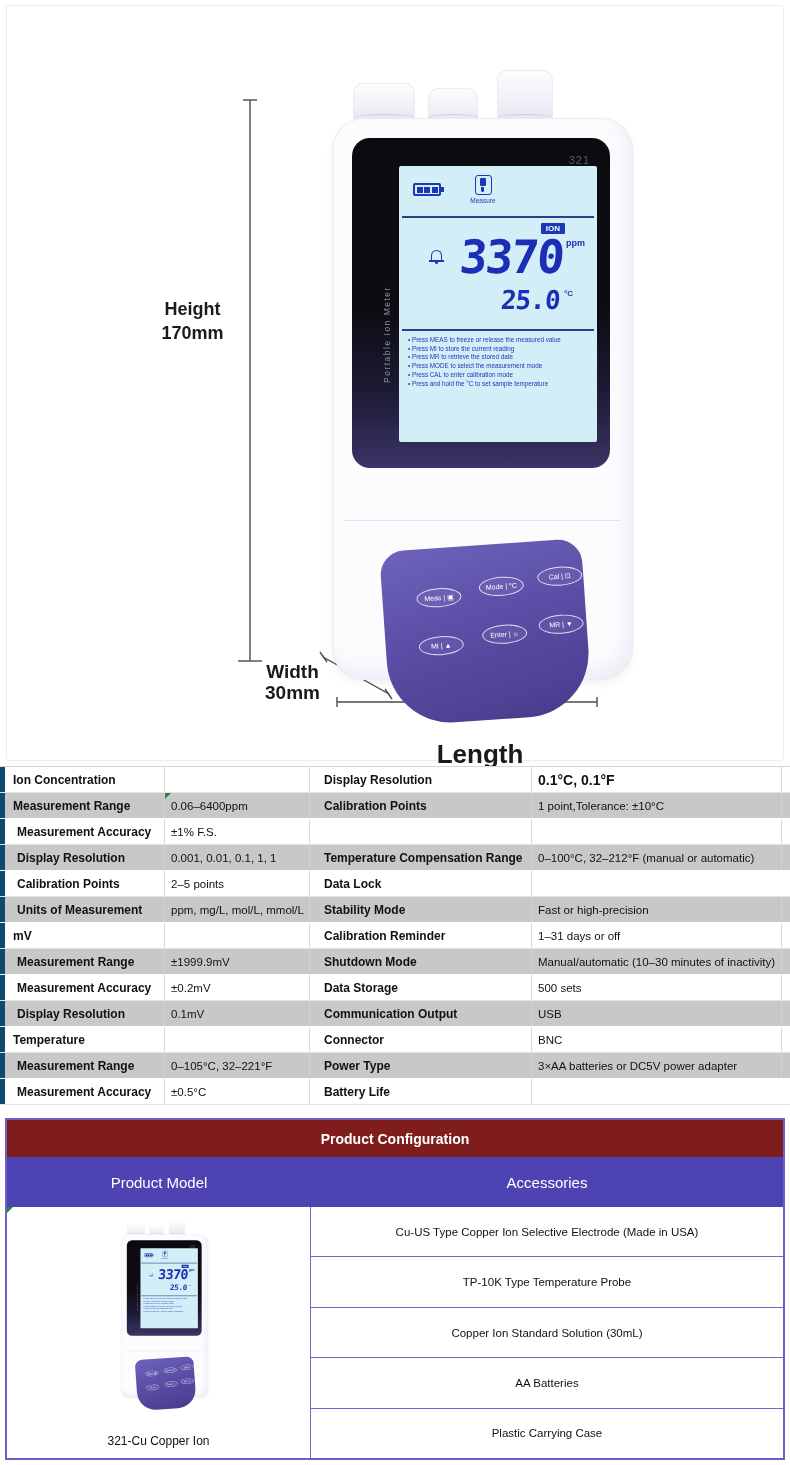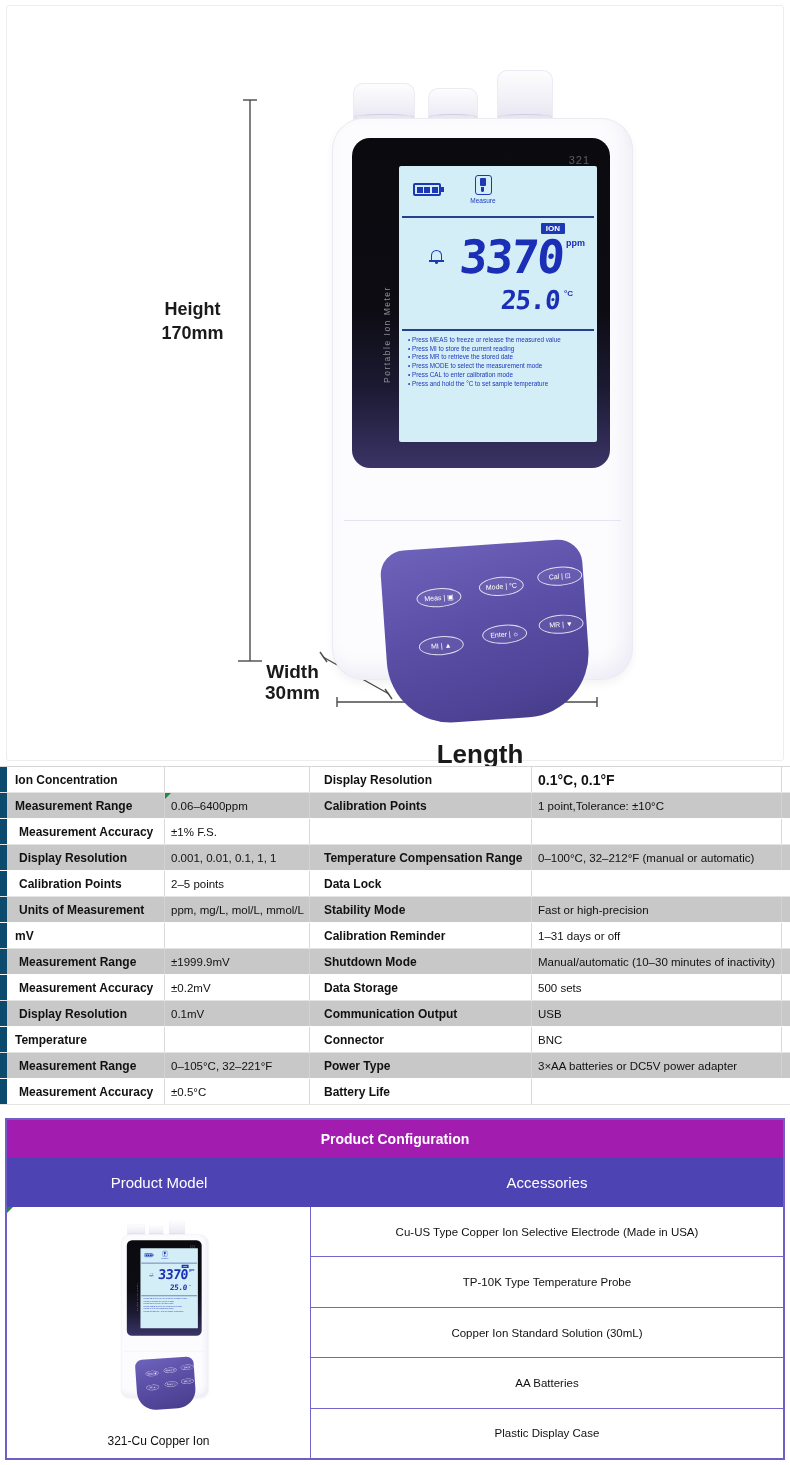--- a/index.html
+++ b/index.html
@@ -81,34 +81,34 @@
   .kb-enter { left:97px;  top:81px; }
   .kb-mr    { left:154px; top:75px; }
 
   
   .spec { position:absolute; left:0; top:766px; width:790px; border-top:1px solid #d6d6d6; }
   .srow { display:flex; height:26px; align-items:stretch; background:#fff; border-bottom:1px solid #e4e4e4; }
   .srow.alt { background:#c8c8c8; border-bottom:1px solid #fdfdfd; }
   .cell { display:flex; align-items:center; font-size:12px; color:#111; border-right:1px solid #d9d9d9;
           white-space:nowrap; overflow:hidden; position:relative; }
   .srow.alt .cell { border-right:1px solid #d2d2d2; }
-  .c1 { width:165px; padding-left:8px; font-weight:bold; border-left:7px solid #0c4a6e; }
+  .c1 { width:165px; padding-left:8px; font-weight:bold; border-left:5px solid #0c4a6e; }
   .c1.ind { padding-left:12px; }
   .c2 { width:145px; padding-left:6px; font-size:11.5px; }
   .c3 { width:222px; padding-left:14px; font-weight:bold; }
   .c4 { width:250px; padding-left:6px; font-size:11.5px; }
   .c4.bold { font-weight:bold; font-size:14px; }
   .filler { flex:1; }
   .corner-mark { position:absolute; left:0; top:0; width:0; height:0;
                  border-top:6px solid #1e8a3c; border-right:6px solid transparent; }
 
   
   .config { position:absolute; left:5px; top:1118px; width:780px; height:342px;
             border:2px solid #6c5fc8; display:flex; flex-direction:column; }
-  .cfg-title { height:37px; background:#a21caf; color:#fff; font-weight:bold; font-size:14px;
+  .cfg-title { height:37px; background:#7f1d1d; color:#fff; font-weight:bold; font-size:14px;
                display:flex; align-items:center; justify-content:center; }
   .cfg-sub { height:50px; background:#4e43b2; color:#fff; font-size:15px; display:flex; }
   .cfg-sub-left { width:304px; display:flex; align-items:center; justify-content:center; }
   .cfg-sub-right { flex:1; display:flex; align-items:center; justify-content:center; }
   .cfg-body { flex:1; display:flex; background:#fff; }
   .cfg-model-cell { width:304px; border-right:1.5px solid #7265cc; position:relative; }
   .device-mini { position:absolute; left:112px; top:12px; transform:scale(0.29); transform-origin:top left; }
   .model-caption { position:absolute; left:0; right:0; bottom:10px; text-align:center; font-size:12px; color:#111; }
   .cfg-acc { flex:1; display:flex; flex-direction:column; }
   .acc-row { flex:1; display:flex; align-items:center; justify-content:center; font-size:11.5px; color:#111;
@@ -369,18 +369,18 @@
     </div>
   </div>
 </div>
         <div class="model-caption">321-Cu Copper Ion</div>
       </div>
       <div class="cfg-acc">
         <div class="acc-row">Cu-US Type Copper Ion Selective Electrode (Made in USA)</div>
         <div class="acc-row">TP-10K Type Temperature Probe</div>
         <div class="acc-row">Copper Ion Standard Solution (30mL)</div>
         <div class="acc-row">AA Batteries</div>
-        <div class="acc-row">Plastic Display Case</div>
+        <div class="acc-row">Plastic Carrying Case</div>
       </div>
     </div>
   </section>
 
 </div>
 
 </body></html>

